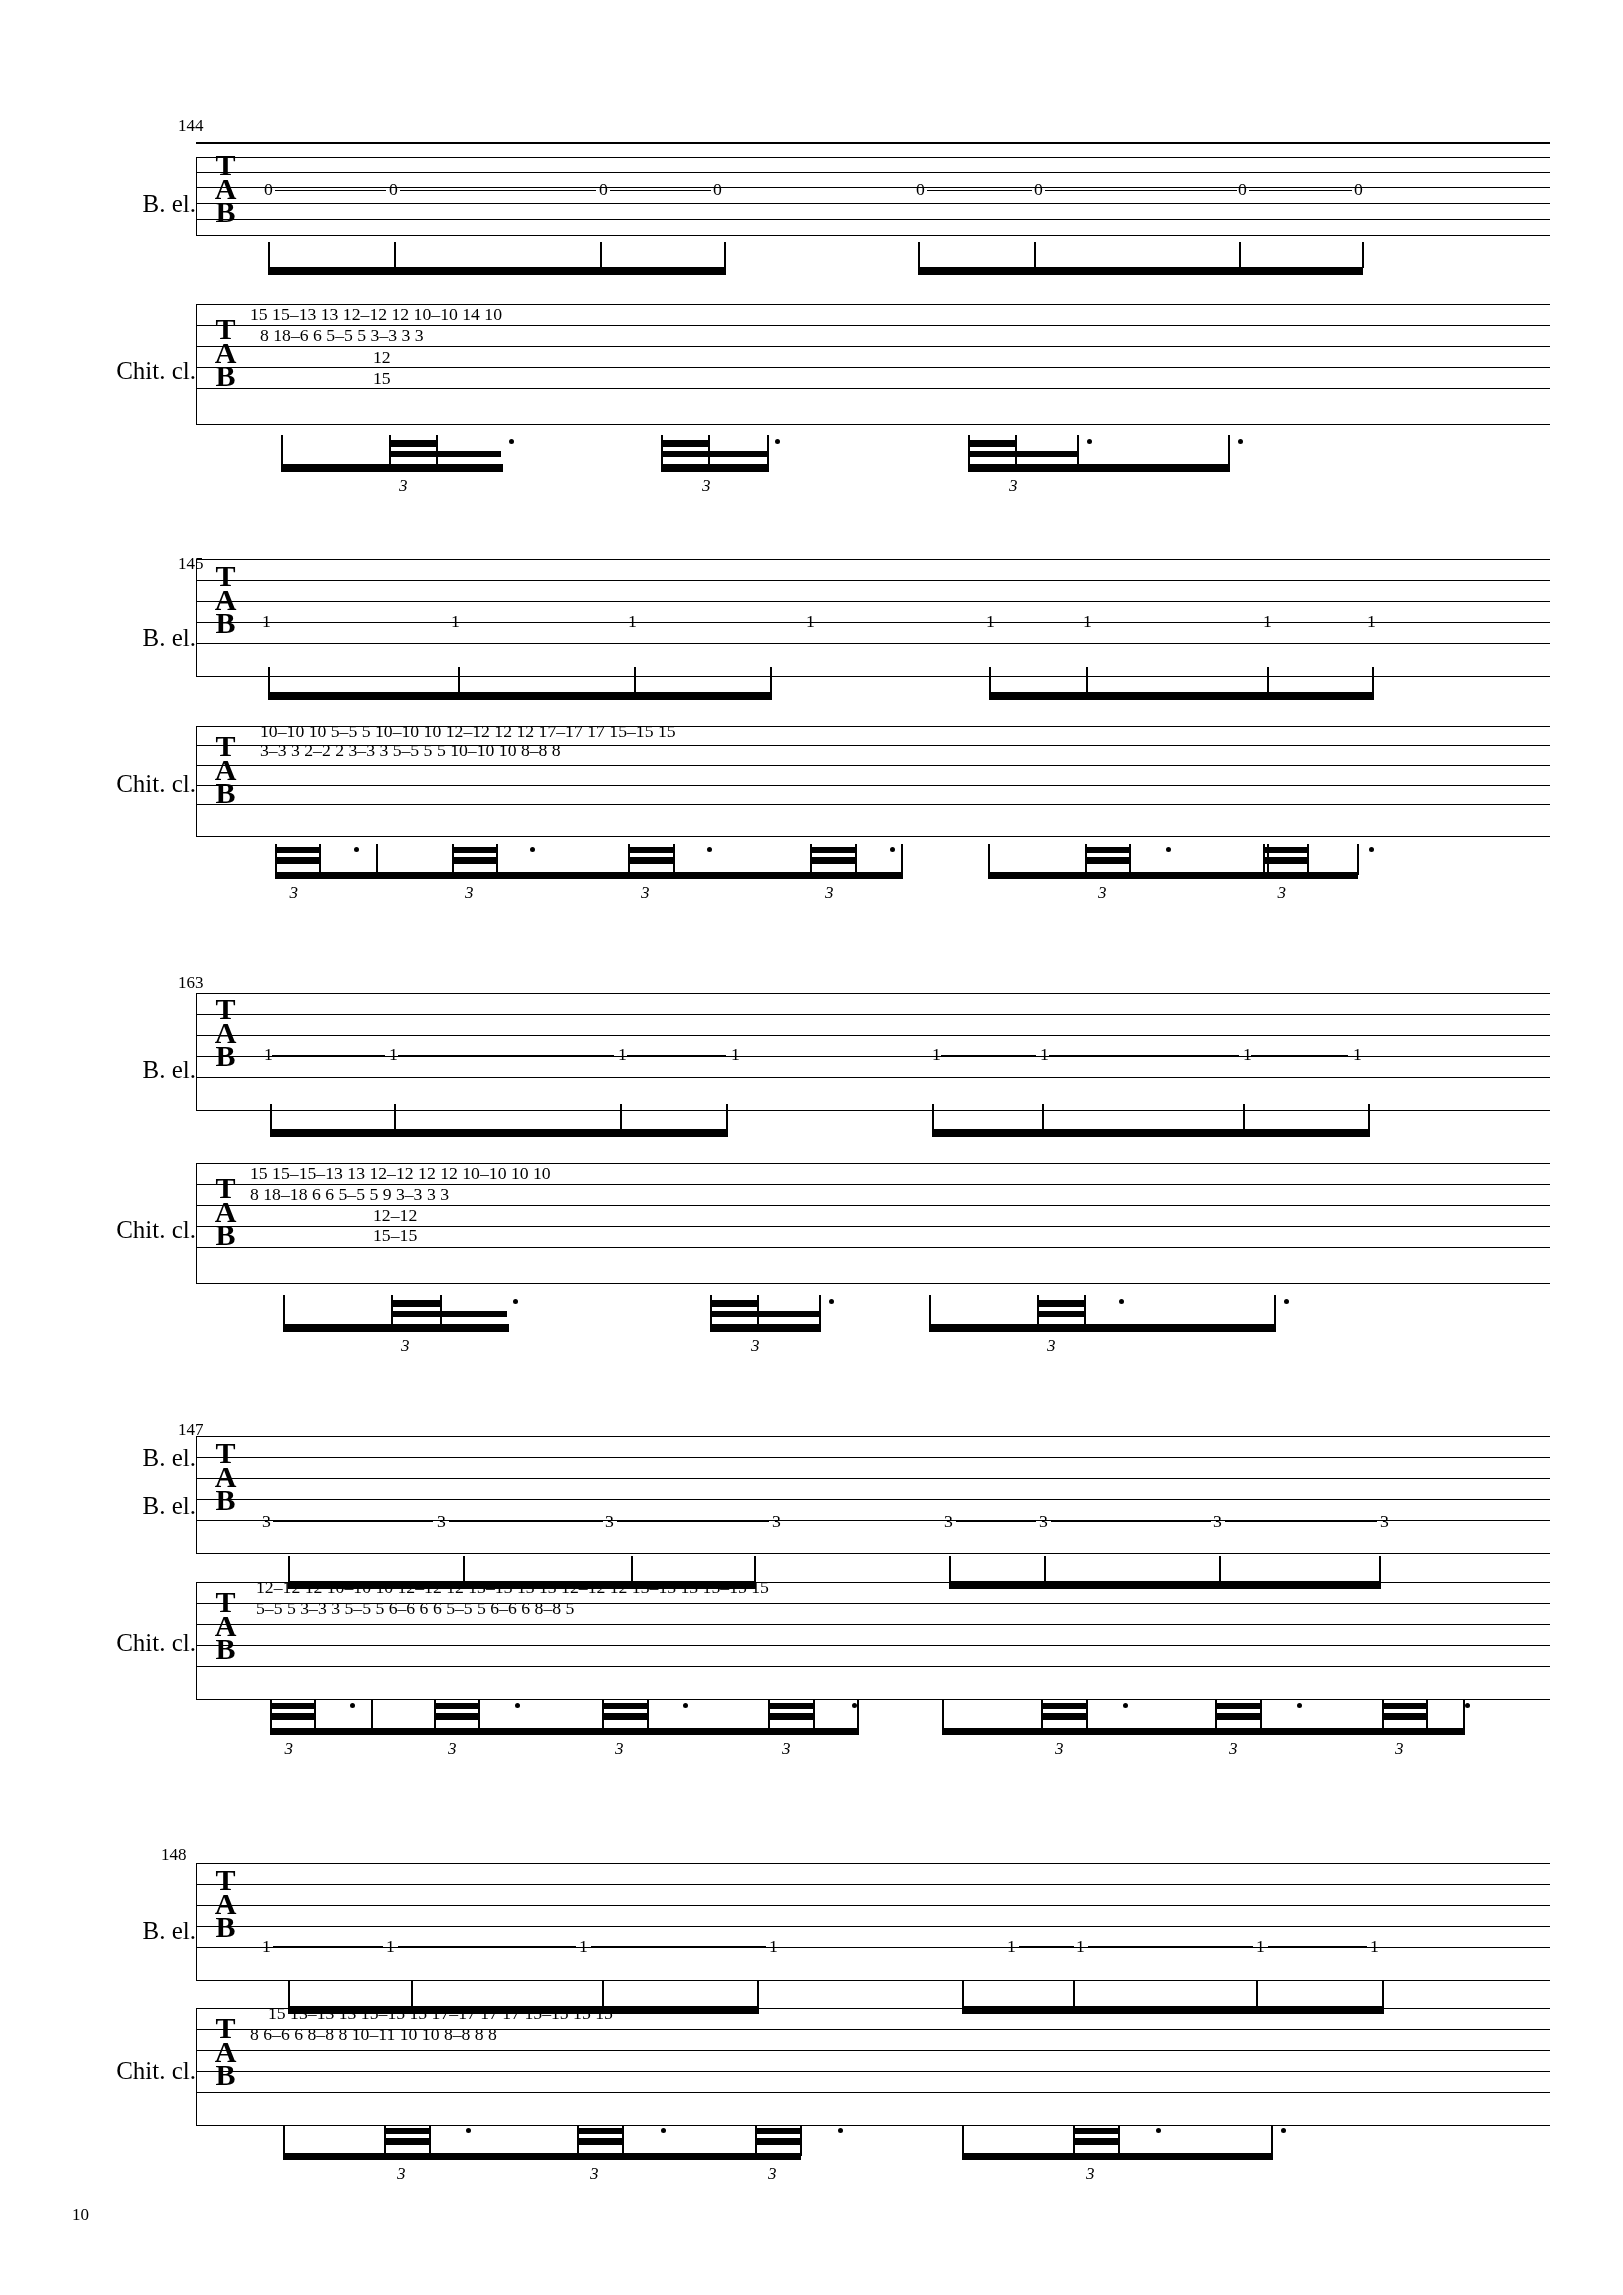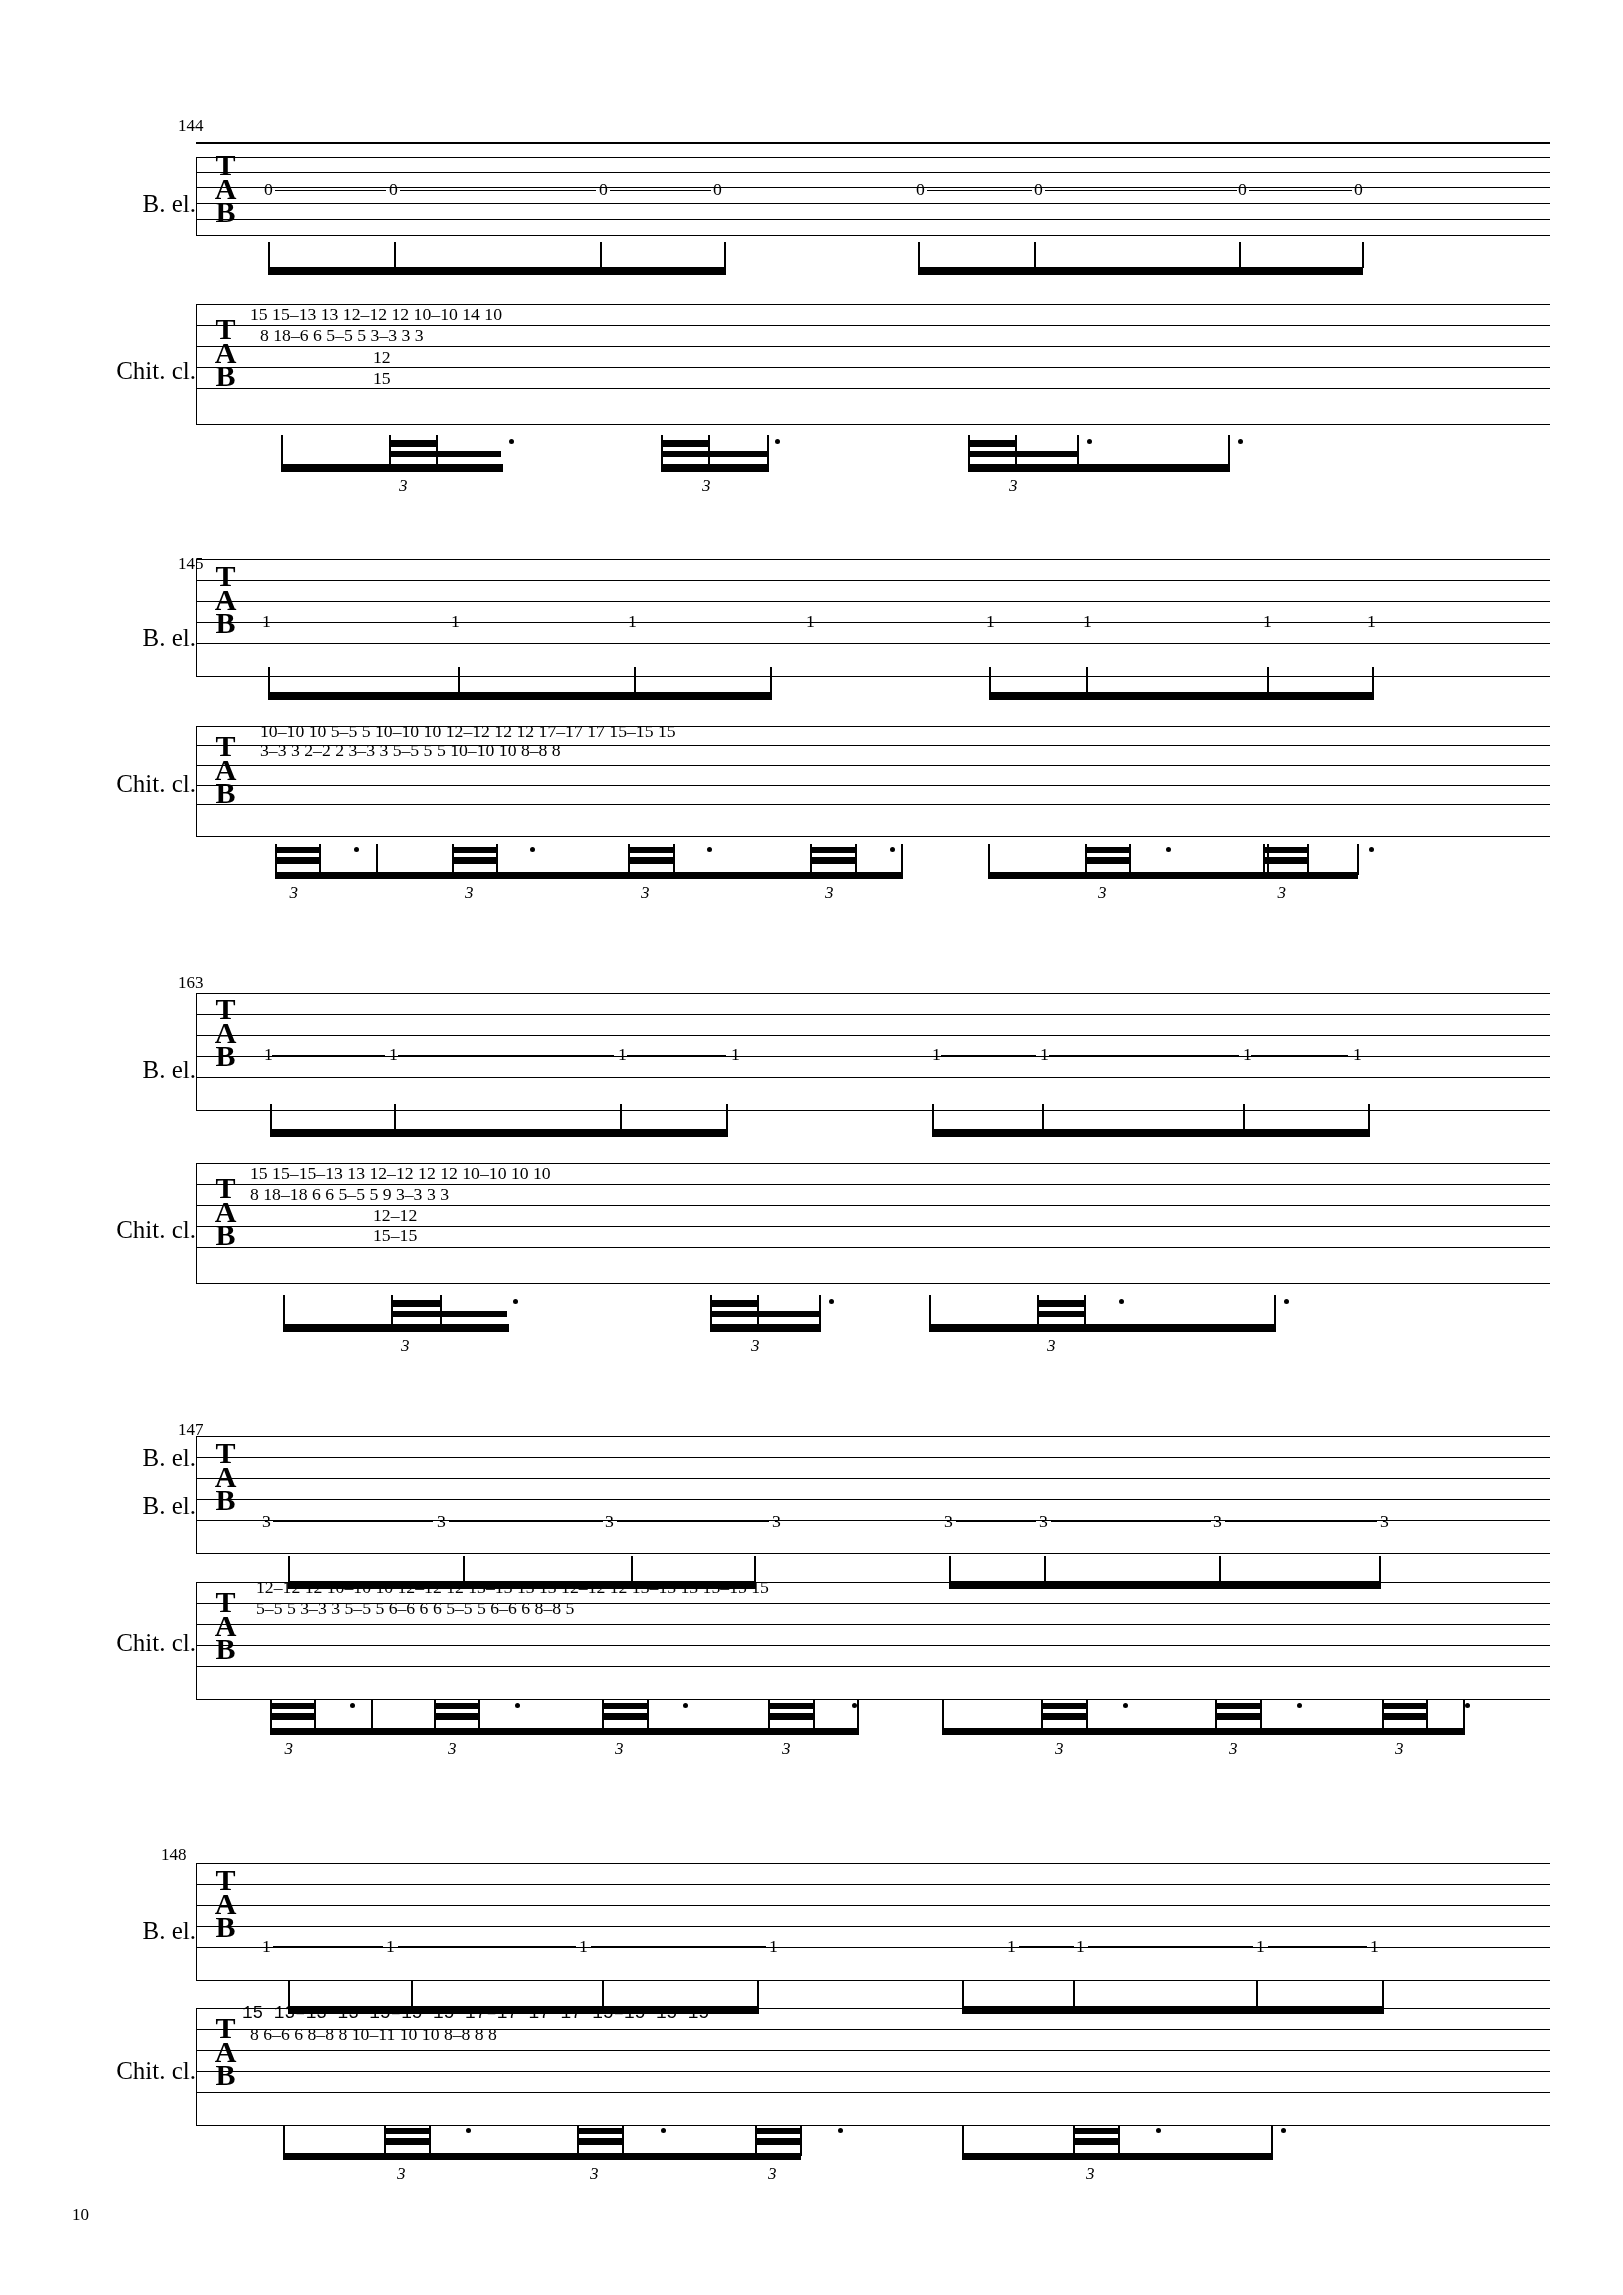--- a/index.html
+++ b/index.html
@@ -639,21 +639,21 @@
       <div class="line" style="top:41px;"></div>
       <div class="line" style="top:62px;"></div>
       <div class="line" style="top:83px;"></div>
       <div class="barline-left"></div>
     </div>
     <div class="tabclef" style="left:211px;top:289px;">
       <span>T</span>
       <span>A</span>
       <span>B</span>
     </div>
-    <div class="tabnum" style="left:242px;top:278px;font-family:Liberation Mono, monospace;">15      13–13  13      15–15  15     17–17  17      17     15–15  15        15</div>
+    <div class="tabnum" style="left:268px;top:278px;">15      13–13  13      15–15  15     17–17  17      17     15–15  15        15</div>
     <div class="tabnum" style="left:250px;top:299px;">8       6–6   6       8–8   8      10–11  10      10      8–8   8         8</div>
 
     <div class="beamgroup" style="left:283px;top:398px;">
       <div class="stem" style="left:0;top:0;height:31px;"></div>
       <div class="beam" style="left:0;top:27.5px;width:497px;height:7.9px;"></div>
 
       <div class="stem" style="left:101px;top:0;height:31px;"></div>
       <div class="beam" style="left:101px;top:2.6px;width:46px;height:6.5px;"></div>
       <div class="beam" style="left:101px;top:13px;width:46px;height:6.5px;"></div>
       <div class="stem" style="left:146px;top:0;height:31px;"></div>

